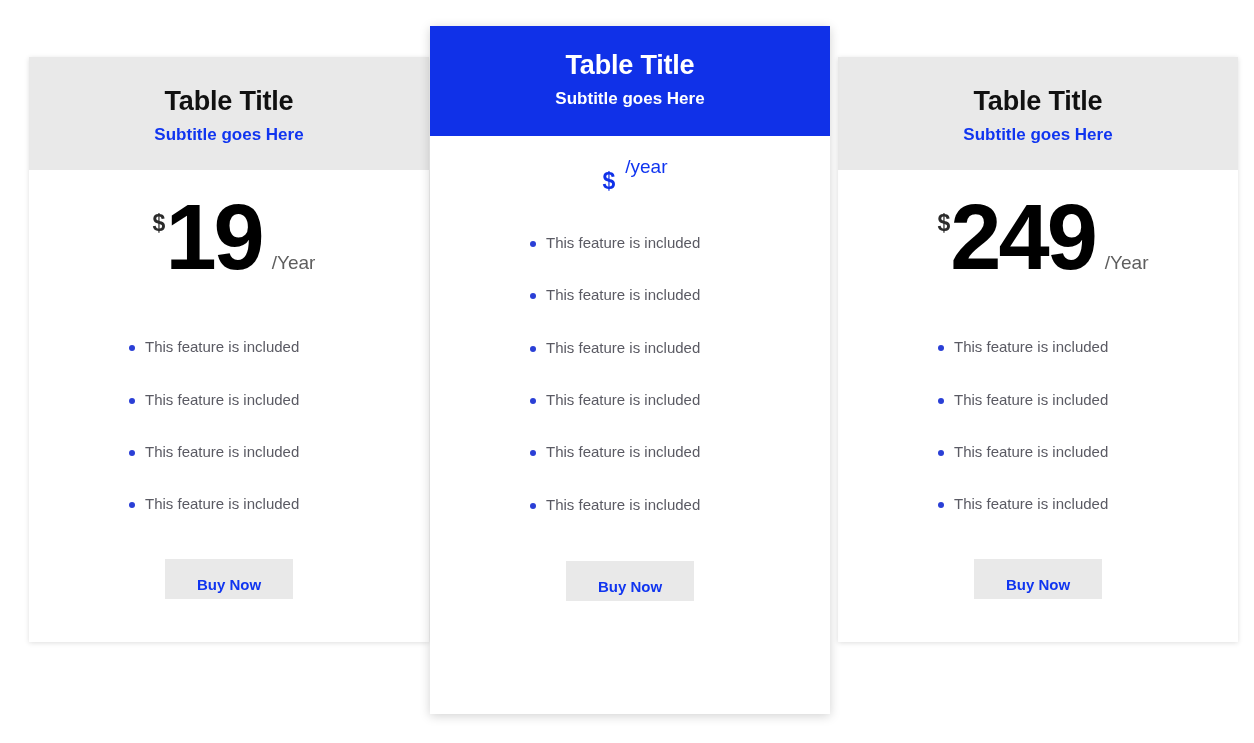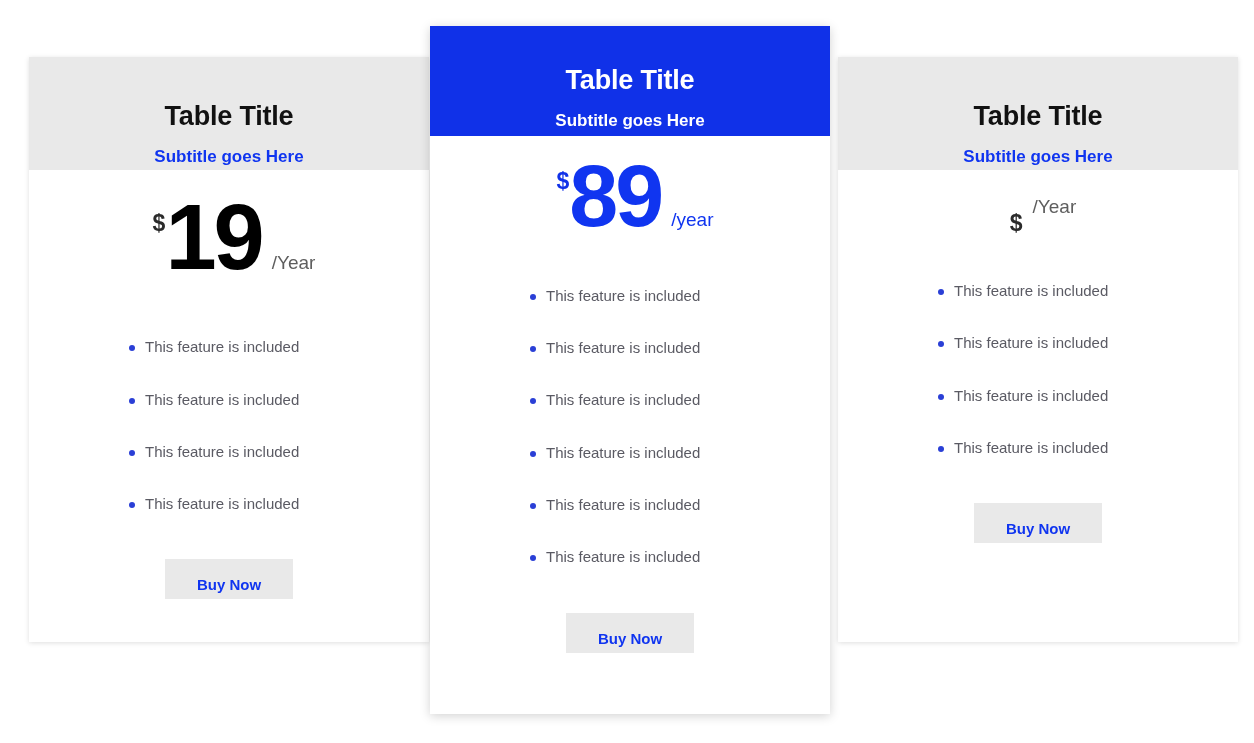--- a/index.html
+++ b/index.html
@@ -59,21 +59,21 @@
     background: #e9e9e9;
     height: 113px;
   }
   .card-featured .card-header {
     background: #1031E8;
     height: 110px;
     padding-top: 24px;
   }
 
   .card-title {
-    margin: 15px;
+    margin: 0;
     font-size: 27px;
     font-weight: bold;
     line-height: 1.15;
     letter-spacing: -0.2px;
   }
   .card-side .card-title   { color: #111111; }
   .card-featured .card-title { color: #ffffff; }
 
   .card-subtitle {
     margin: 8px;
@@ -224,21 +224,20 @@
     </div>
   </div>
 
   <div class="card card-featured">
     <div class="card-header">
       <h2 class="card-title">Table Title</h2>
       <p class="card-subtitle">Subtitle goes Here</p>
     </div>
     <div class="price-row">
       <span class="currency">$</span>
-      <span class="amount">89</span>
       <span class="period">/year</span>
     </div>
     <ul class="features">
       <li class="feature-item">
         <span class="feature-bullet"></span>
         <span>This feature is included</span>
       </li>
       <li class="feature-item">
         <span class="feature-bullet"></span>
         <span>This feature is included</span>
@@ -265,20 +264,21 @@
     </div>
   </div>
 
   <div class="card card-side card-right">
     <div class="card-header">
       <h2 class="card-title">Table Title</h2>
       <p class="card-subtitle">Subtitle goes Here</p>
     </div>
     <div class="price-row">
       <span class="currency">$</span>
+      <span class="amount">249</span>
       <span class="period">/Year</span>
     </div>
     <ul class="features">
       <li class="feature-item">
         <span class="feature-bullet"></span>
         <span>This feature is included</span>
       </li>
       <li class="feature-item">
         <span class="feature-bullet"></span>
         <span>This feature is included</span>

